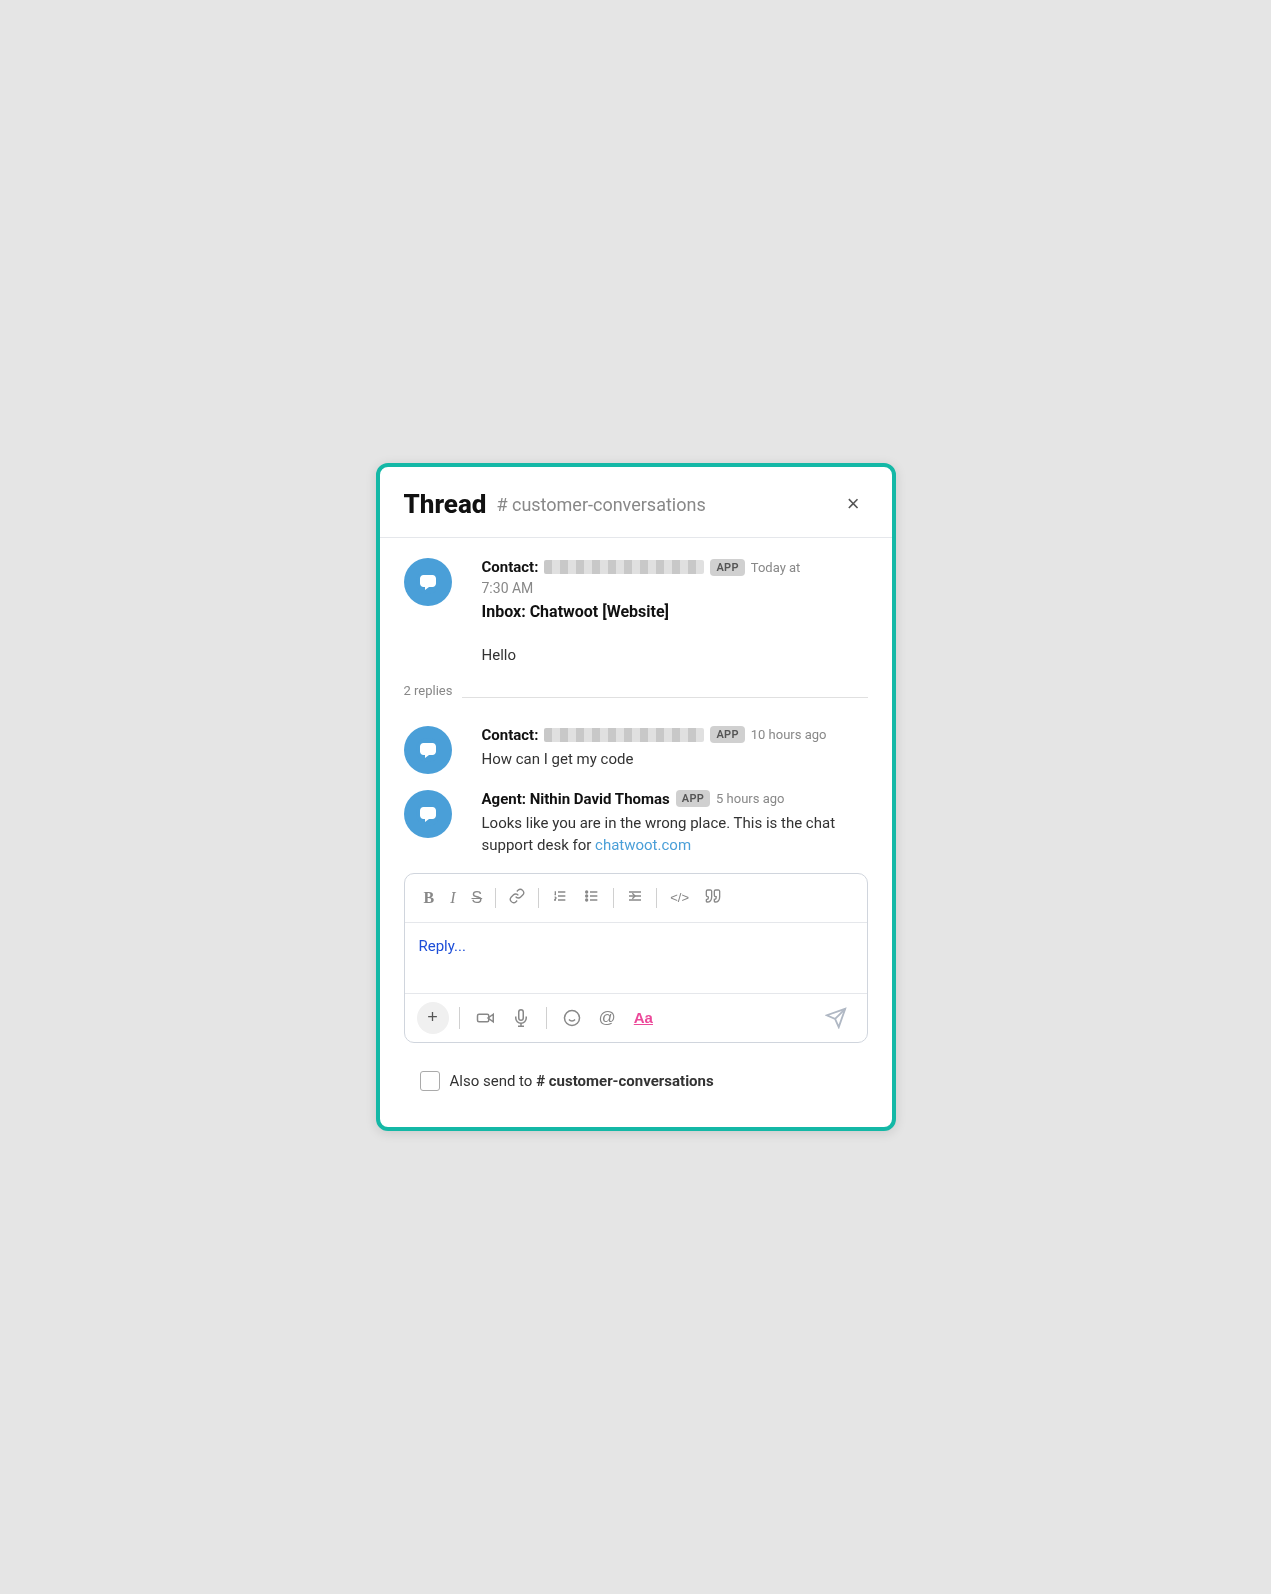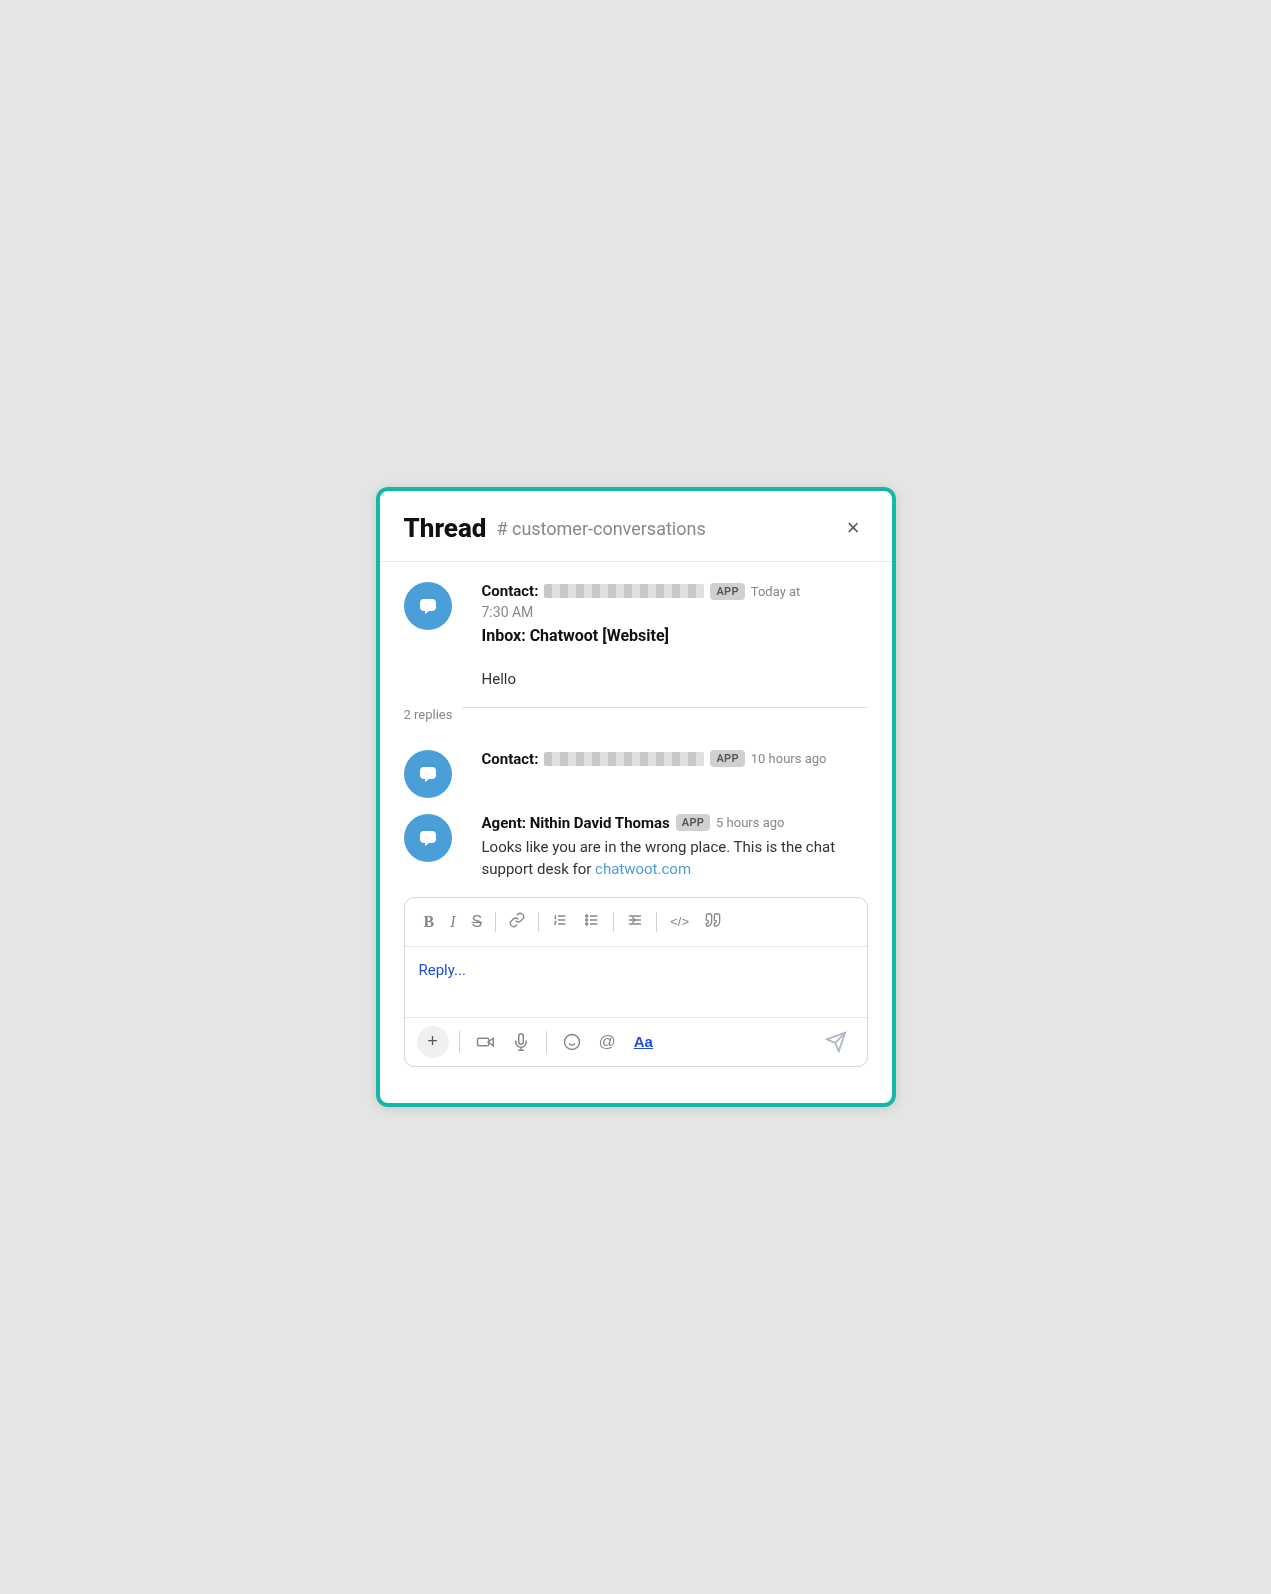--- a/index.html
+++ b/index.html
@@ -117,21 +117,21 @@
       font-size: 15px;
       color: #333;
       line-height: 1.5;
     }
     .message-text a {
       color: #4a9fd8;
       text-decoration: none;
     }
     .replies-divider {
       display: flex;
-      align-items: flex-start;
+      align-items: flex-end;
       gap: 10px;
       margin: 12px 0 28px 0;
     }
     .replies-label {
       font-size: 13px;
       color: #888;
       white-space: nowrap;
     }
     .replies-line {
       flex: 1;
@@ -291,20 +291,21 @@
           <path d="M5 9.5C5 7.567 6.567 6 8.5 6h9C19.433 6 21 7.567 21 9.5v5c0 1.933-1.567 3.5-3.5 3.5H14l-4 3v-3H8.5C6.567 18 5 16.433 5 14.5v-5z" fill="white"></path>
         </svg>
       </div>
       <div class="message-content">
         <div class="message-header">
           <span class="sender-name">Contact:</span>
           <span class="sender-redacted"></span>
           <span class="app-badge">APP</span>
           <span class="timestamp">10 hours ago</span>
         </div>
+        <div class="message-text">How can I get my code</div>
       </div>
     </div>
 
     <div class="message-item">
       <div class="avatar">
         <svg viewBox="0 0 26 26" fill="none" xmlns="http://www.w3.org/2000/svg">
           <circle cx="13" cy="13" r="12" fill="#4a9fd8"></circle>
           <path d="M5 9.5C5 7.567 6.567 6 8.5 6h9C19.433 6 21 7.567 21 9.5v5c0 1.933-1.567 3.5-3.5 3.5H14l-4 3v-3H8.5C6.567 18 5 16.433 5 14.5v-5z" fill="white"></path>
         </svg>
       </div>
@@ -394,26 +395,32 @@
         <div class="action-sep"></div>
         <button class="action-btn">
           <svg width="18" height="18" viewBox="0 0 24 24" fill="none" stroke="currentColor" stroke-width="2">
               <circle cx="12" cy="12" r="10"></circle>
               <path d="M8 14s1.5 2 4 2 4-2 4-2"></path>
               <line x1="9" y1="9" x2="9.01" y2="9"></line>
               <line x1="15" y1="9" x2="15.01" y2="9"></line>
             </svg>
         </button>
         <button class="action-btn" style="font-size:17px; font-weight:500;">@</button>
-        <button class="action-btn" style="font-size:15px; font-weight:600; text-decoration: underline; color:#1d4ed8;">Aa</button>
+        <button class="action-btn" style="font-size:15px; font-weight:600; text-decoration: underline; color:#ec4899;">Aa</button>
         <div class="action-spacer"></div>
         <button class="send-btn">
           <svg width="22" height="22" viewBox="0 0 24 24" fill="none" stroke="currentColor" stroke-width="2">
               <line x1="22" y1="2" x2="11" y2="13"></line>
               <polygon points="22 2 15 22 11 13 2 9 22 2"></polygon>
             </svg>
         </button>
       </div>
     </div>
 
+    <div class="also-send-row">
+      <div class="checkbox-wrap"></div>
+      <span class="also-send-label">
+        Also send to <strong># customer-conversations</strong>
+      </span>
+    </div>
 
   </div>
 </div>
 
 </body></html>

